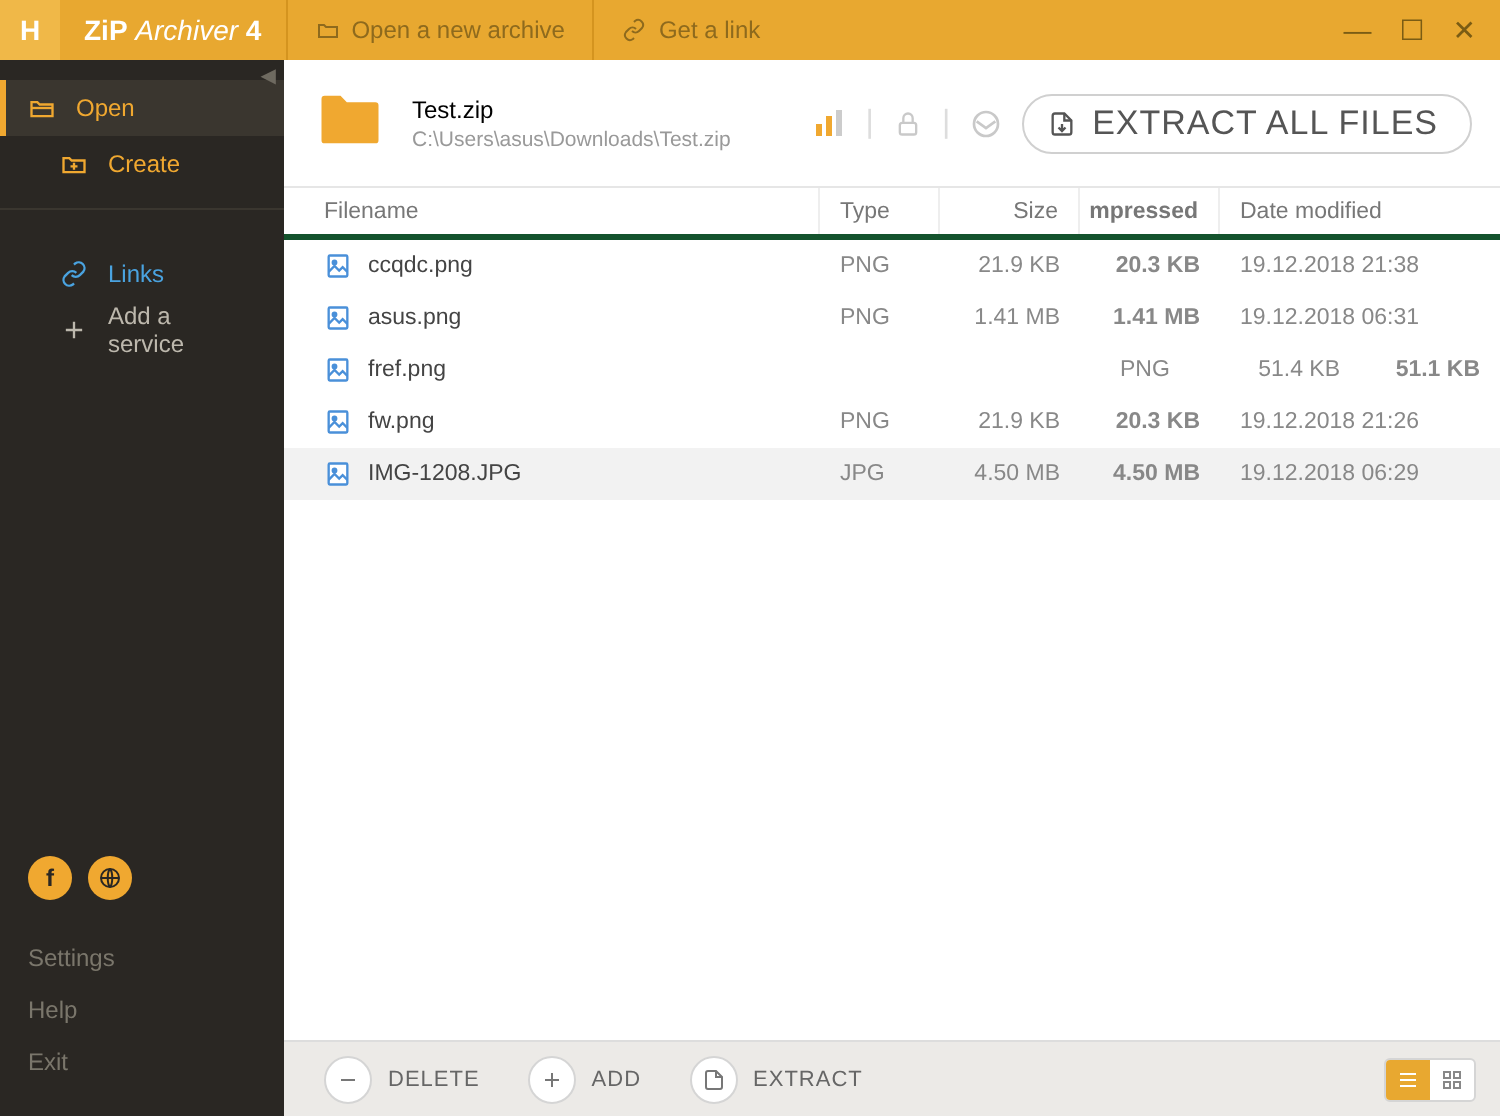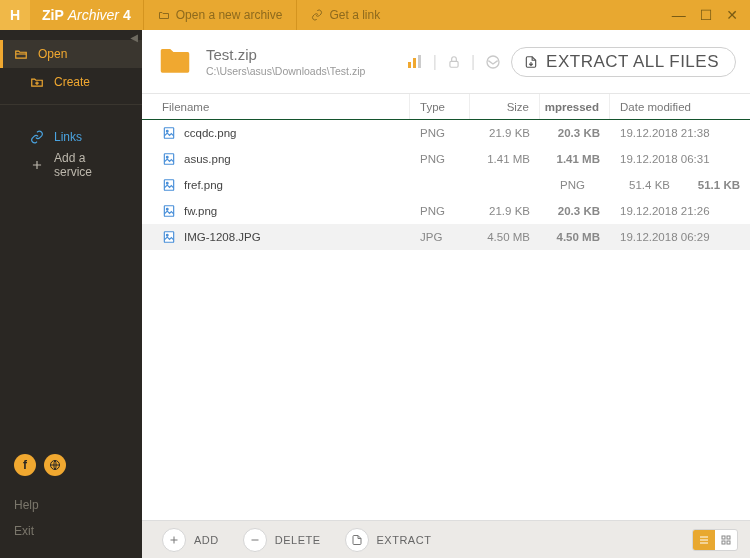--- a/index.html
+++ b/index.html
@@ -31,34 +31,34 @@
 .social { display: flex; gap: 8px; padding: 10px 14px; }
 .social-btn { width: 22px; height: 22px; border-radius: 50%; background: #f0a830; color: #2a2723; display: flex; align-items: center; justify-content: center; font-size: 12px; font-weight: bold; cursor: pointer; }
 .side-footer { padding: 6px 14px 14px; }
 .side-footer div { padding: 6px 0; color: #7a766b; cursor: pointer; }
 
 
 .main { flex: 1; display: flex; flex-direction: column; background: #fff; }
 .header { height: 64px; border-bottom: 1px solid #e6e6e6; display: flex; align-items: center; padding: 0 14px; gap: 12px; }
 .folder-icon { color: #f0a830; }
 .folder-icon svg { width: 38px; height: 38px; }
-.archive-info .title { font-size: 15px; color: #737373; }
+.archive-info .title { font-size: 12px; color: #000000; }
 .archive-info .path { font-size: 10.5px; color: #999; margin-top: 2px; }
 .header-spacer { flex: 1; }
 .header-tools { display: flex; align-items: center; gap: 10px; }
 .tool-icon { color: #c9c9c9; cursor: pointer; display: flex; align-items: center; }
 .tool-icon.stats svg rect:nth-child(1){fill:#f0a830}
 .tool-icon.stats svg rect:nth-child(2){fill:#f0a830}
 .tool-icon.stats svg rect:nth-child(3){fill:#ccc}
 .tool-sep { color: #ddd; }
 .extract-all { height: 30px; border: 1px solid #d0d0d0; border-radius: 15px; padding: 0 16px 0 12px; display: flex; align-items: center; gap: 8px; font-size: 17px; color: #555; letter-spacing: 0.5px; cursor: pointer; background:#fff; }
 .extract-all svg { width: 14px; height: 14px; }
 
 
-.table-head { display: flex; height: 26px; border-bottom: 1px solid #14532d; font-size: 11.5px; color: #777; }
+.table-head { display: flex; height: 26px; border-bottom: 3px solid #14532d; font-size: 11.5px; color: #777; }
 .table-head > div { border-right: 1px solid #eee; display: flex; align-items: center; padding: 0 10px; }
 .col-name { flex: 1; padding-left: 20px !important; }
 .col-type { width: 60px; justify-content: flex-start; }
 .col-size { width: 70px; justify-content: flex-end; }
 .col-comp { width: 70px; justify-content: flex-end; font-weight: bold; }
 .col-date { width: 140px; border-right: none !important; }
 .table-body { flex: 1; overflow: auto; }
 .row { display: flex; height: 26px; font-size: 11.5px; align-items: center; color: #888; }
 .row:nth-child(odd){ background:#fff; }
 .row.selected { background: #f2f2f2; }
@@ -149,20 +149,21 @@
     <div class="social">
       <div class="social-btn">f</div>
       <div class="social-btn">
         <svg viewBox="0 0 24 24" width="12" height="12" fill="none" stroke="currentColor" stroke-width="2">
             <circle cx="12" cy="12" r="9"></circle>
             <path d="M3 12h18M12 3c3 3 3 15 0 18M12 3c-3 3-3 15 0 18"></path>
           </svg>
       </div>
     </div>
     <div class="side-footer">
+      <div>Settings</div>
       <div>Help</div>
       <div>Exit</div>
     </div>
   </div>
 
   <div class="main">
     <div class="header">
       <div class="folder-icon">
         <svg viewBox="0 0 24 24" fill="currentColor">
             <path d="M3 6a1 1 0 0 1 1-1h5l2 2h9a1 1 0 0 1 1 1v11a1 1 0 0 1-1 1H4a1 1 0 0 1-1-1V6z"></path>
@@ -283,32 +284,32 @@
           <div class="col-size">4.50 MB</div>
           <div class="col-comp">4.50 MB</div>
           <div class="col-date">19.12.2018 06:29</div>
         </div>
       </div>
 
     <div class="bottombar">
       <div class="bb-btn">
         <span class="bb-circle">
             <svg viewBox="0 0 24 24" fill="none" stroke="currentColor" stroke-width="2">
-              <path d="M12 5v14M5 12h14"></path>
+              <path d="M5 12h14"></path>
             </svg>
           </span>
-        <span>ADD</span>
+        <span>DELETE</span>
       </div>
       <div class="bb-btn">
         <span class="bb-circle">
             <svg viewBox="0 0 24 24" fill="none" stroke="currentColor" stroke-width="2">
-              <path d="M5 12h14"></path>
+              <path d="M12 5v14M5 12h14"></path>
             </svg>
           </span>
-        <span>DELETE</span>
+        <span>ADD</span>
       </div>
       <div class="bb-btn">
         <span class="bb-circle">
             <svg viewBox="0 0 24 24" fill="none" stroke="currentColor" stroke-width="2">
               <path d="M14 3H6a2 2 0 0 0-2 2v14a2 2 0 0 0 2 2h12a2 2 0 0 0 2-2V9z"></path>
               <path d="M14 3v6h6"></path>
             </svg>
           </span>
         <span>EXTRACT</span>
       </div>

